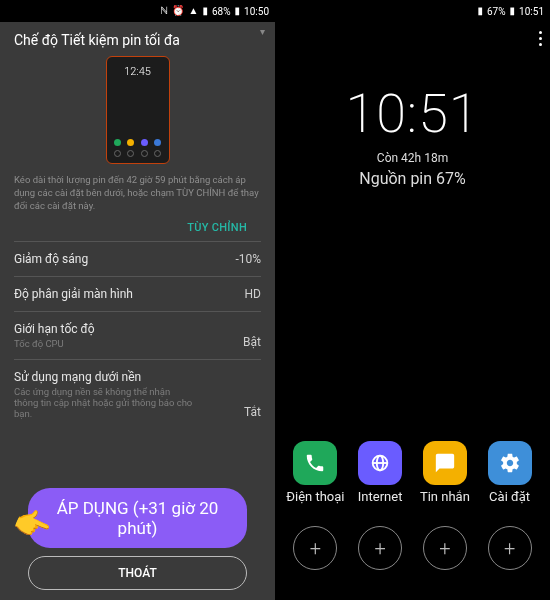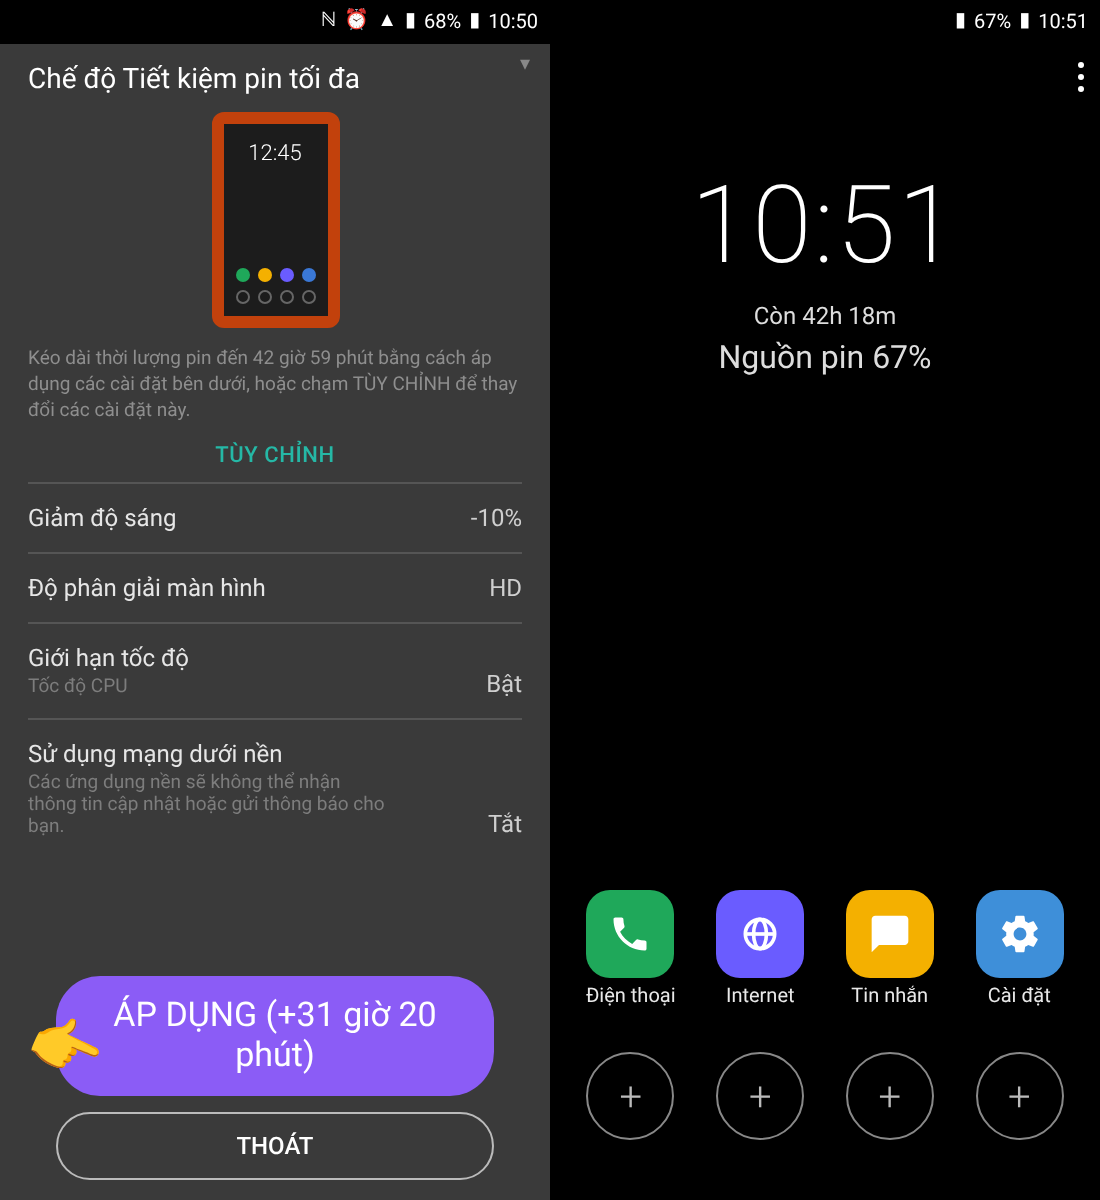--- a/index.html
+++ b/index.html
@@ -9,30 +9,30 @@
   .right { width: 275px; height: 600px; background: #000; position: relative; }
 
   
   .statusbar { height: 22px; background: #000; color: #fff; display: flex; justify-content: flex-end; align-items: center; padding: 0 6px; font-size: 10px; gap: 4px; }
   .statusbar .ico { font-size: 10px; line-height: 1; }
 
   
   .left-header { color: #fff; font-size: 14px; padding: 10px 14px 6px; font-weight: 400; }
   .collapse-caret { position:absolute; right:10px; top:26px; color:#888; font-size:10px; }
   .preview-wrap { display:flex; justify-content:center; padding: 2px 0 4px; }
-  .preview-phone { width: 64px; height: 108px; background: #1c1c1c; border-radius: 6px; border:6px solid #c2410c; padding:4px 4px 6px; display:flex; flex-direction:column; }
+  .preview-phone { width: 64px; height: 108px; background: #1c1c1c; border-radius: 6px; border:1px solid #c2410c; padding:4px 4px 6px; display:flex; flex-direction:column; }
   .preview-phone .ptime { color:#fff; font-size:11px; text-align:center; margin-top:4px; font-weight:300; }
   .preview-phone .picons { margin-top:auto; display:flex; justify-content:space-around; padding-bottom:2px; }
   .preview-phone .picons span { width:7px; height:7px; border-radius:50%; display:inline-block; }
   .preview-phone .picons .c1{background:#1fa85a}.picons .c2{background:#f4b000}.picons .c3{background:#6a5cff}.picons .c4{background:#3a78d6}
   .preview-phone .pplus{ display:flex; justify-content:space-around; margin-top:2px;}
   .preview-phone .pplus span{ width:7px;height:7px;border:1px solid #666;border-radius:50%;}
 
   .desc { color: #8e8e8e; font-size: 9.5px; line-height: 1.35; padding: 6px 14px 4px; }
-  .customize-row { text-align: center; padding: 0 14px 6px; }
+  .customize-row { text-align: right; padding: 0 28px 6px; }
   .customize-link { color: #25b8a6; font-size: 11px; font-weight: 500; letter-spacing: .3px; }
   .divider { height:1px; background:#555; margin: 0 14px; }
 
   .setting-row { padding: 10px 14px; display:flex; justify-content:space-between; align-items:flex-end; }
   .setting-row .lab { color:#e6e6e6; font-size:12px; }
   .setting-row .sub { color:#7d7d7d; font-size:9.5px; margin-top:2px; max-width: 180px; }
   .setting-row .val { color:#cfcfcf; font-size:12px; }
 
   .btn-area { position:absolute; bottom:10px; left:0; right:0; display:flex; flex-direction:column; align-items:center; gap:8px; padding: 0 28px; }
   .btn-apply { width: 100%; background: #8b5cf6; color:#fff; border:none; border-radius: 22px; padding: 10px 8px; font-size: 17px; font-weight:400; text-align:center; }
@@ -44,21 +44,21 @@
   .kebab div{height:3px;width:3px;background:#fff;border-radius:50%;margin:3px 0;}
   .clock-area { text-align:center; color:#fff; margin-top: 60px; }
   .big-time { font-size: 54px; font-weight: 200; letter-spacing:1px; }
   .remain { font-size: 12px; margin-top: 6px; color:#ddd; }
   .batt { font-size: 16px; margin-top: 4px; color:#ddd; }
 
   .dock { position:absolute; bottom: 96px; left:0; right:0; display:flex; justify-content:space-around; padding:0 8px; }
   .app { display:flex; flex-direction:column; align-items:center; gap:4px; width:60px; }
   .app .circle { width:44px; height:44px; border-radius:12px; display:flex; align-items:center; justify-content:center; }
   .app .phone-bg{background:#1fa85a} .app .msg-bg{background:#f4b000} .app .net-bg{background:#6a5cff} .app .set-bg{background:#3e8fd9}
-  .app .label{ color:#e9e9e9; font-size:10px; }
+  .app .label{ color:#e9e9e9; font-size:13px; }
   .app svg{width:22px;height:22px;fill:#fff}
 
   .plusrow { position:absolute; bottom: 30px; left:0; right:0; display:flex; justify-content:space-around; padding:0 8px; }
   .plusbtn { width:44px; height:44px; border:1.5px solid #888; border-radius:50%; display:flex; align-items:center; justify-content:center; color:#bbb; font-size:20px; font-weight:300; }
 </style>
 </head>
 <body>
 
 <div class="container">
 

